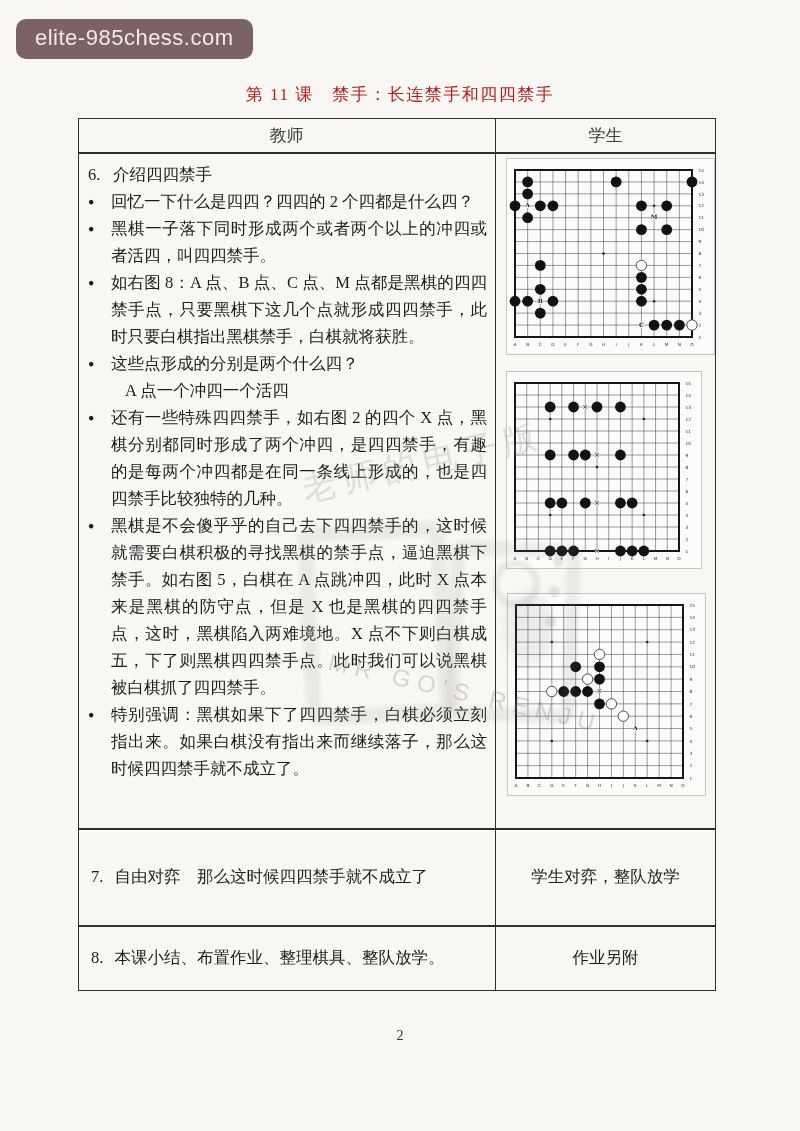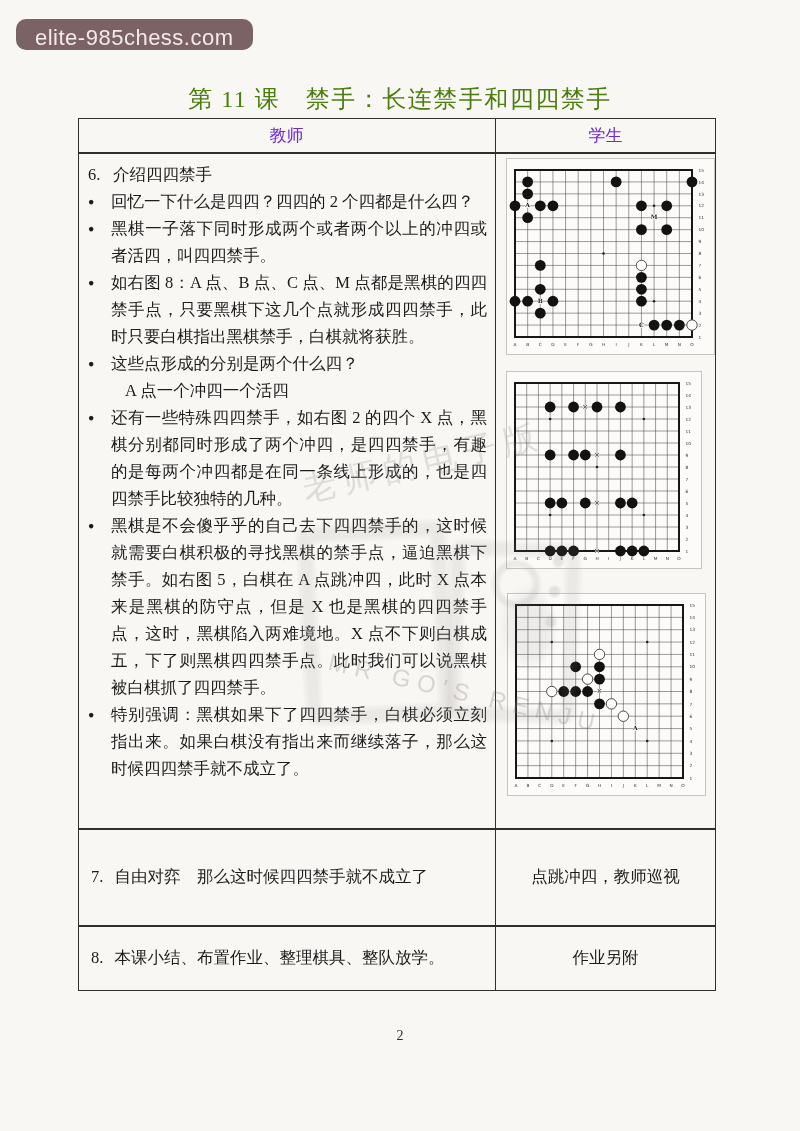--- a/index.html
+++ b/index.html
@@ -7,36 +7,36 @@
     width:800px;height:1131px;position:relative;overflow:hidden;
     background:#f8f7f4;
     font-family:"Liberation Serif","DejaVu Serif",serif;
     color:#1c1c1c;
   }
   
   .badge{
     position:absolute;left:16px;top:19px;z-index:3;
     background:#7b6265;color:#f3e9eb;
     font-family:"Liberation Sans","DejaVu Sans",sans-serif;
-    font-size:22px;line-height:1;padding:8px 19px 1px;border-radius:10px;
+    font-size:22px;line-height:1;padding:8px 19px 10px;border-radius:10px;
     letter-spacing:.5px;
   }
   .title{
     position:absolute;top:83px;left:0;width:100%;text-align:center;
-    font-size:24px;letter-spacing:1.5px;color:#4d7c0f;z-index:1;
+    font-size:17px;letter-spacing:1.5px;color:#b91c1c;z-index:1;
   }
   
   .table{
     position:absolute;left:78px;top:118px;width:638px;height:873px;
     border:1.5px solid #2f2f2f;box-sizing:border-box;z-index:1;
   }
   .vline{position:absolute;left:415.5px;top:0;bottom:0;width:1.5px;background:#2f2f2f}
   .hline{position:absolute;left:0;right:0;height:1.5px;background:#2f2f2f}
   .hl1{top:33px}.hl2{top:709px}.hl3{top:806px}
-  .th{position:absolute;top:0;height:33px;display:flex;align-items:center;justify-content:center;font-size:17px;color:#6d28d9}
+  .th{position:absolute;top:0;height:33px;display:flex;align-items:center;justify-content:center;font-size:17px;color:#404040}
   .th-teacher{left:0;width:415px}
   .th-student{left:417px;right:0}
   .cell-main{
     position:absolute;left:0;top:35px;width:415px;height:673px;box-sizing:border-box;
     padding:7px 7px 0 9px;font-size:16.5px;line-height:27px;text-align:justify;
   }
   .item6{display:flex}
   .n6{width:25px;flex:none}
   .b{display:flex}
   .dot{width:23px;flex:none;font-size:10.5px}
@@ -418,21 +418,21 @@
         <text x="91.5" y="97.5" class="xmark" text-anchor="middle" dominant-baseline="middle">×</text>
         <text x="127.28571428571429" y="134.57142857142858" class="pmark" text-anchor="middle" dominant-baseline="middle">A</text>
       </svg>
   </div>
 
   <div class="rowcell-l row7">
     <span class="numsp">7.</span>
     <span>自由对弈　那么这时候四四禁手就不成立了</span>
   </div>
   <div class="rowcell-r row7">
-    <span>点跳冲四，教师巡视</span>
+    <span>学生对弈，整队放学</span>
   </div>
 
   <div class="rowcell-l row8">
     <span class="numsp">8.</span>
     <span>本课小结、布置作业、整理棋具、整队放学。</span>
   </div>
   <div class="rowcell-r row8">
     <span>作业另附</span>
   </div>
 </div>

